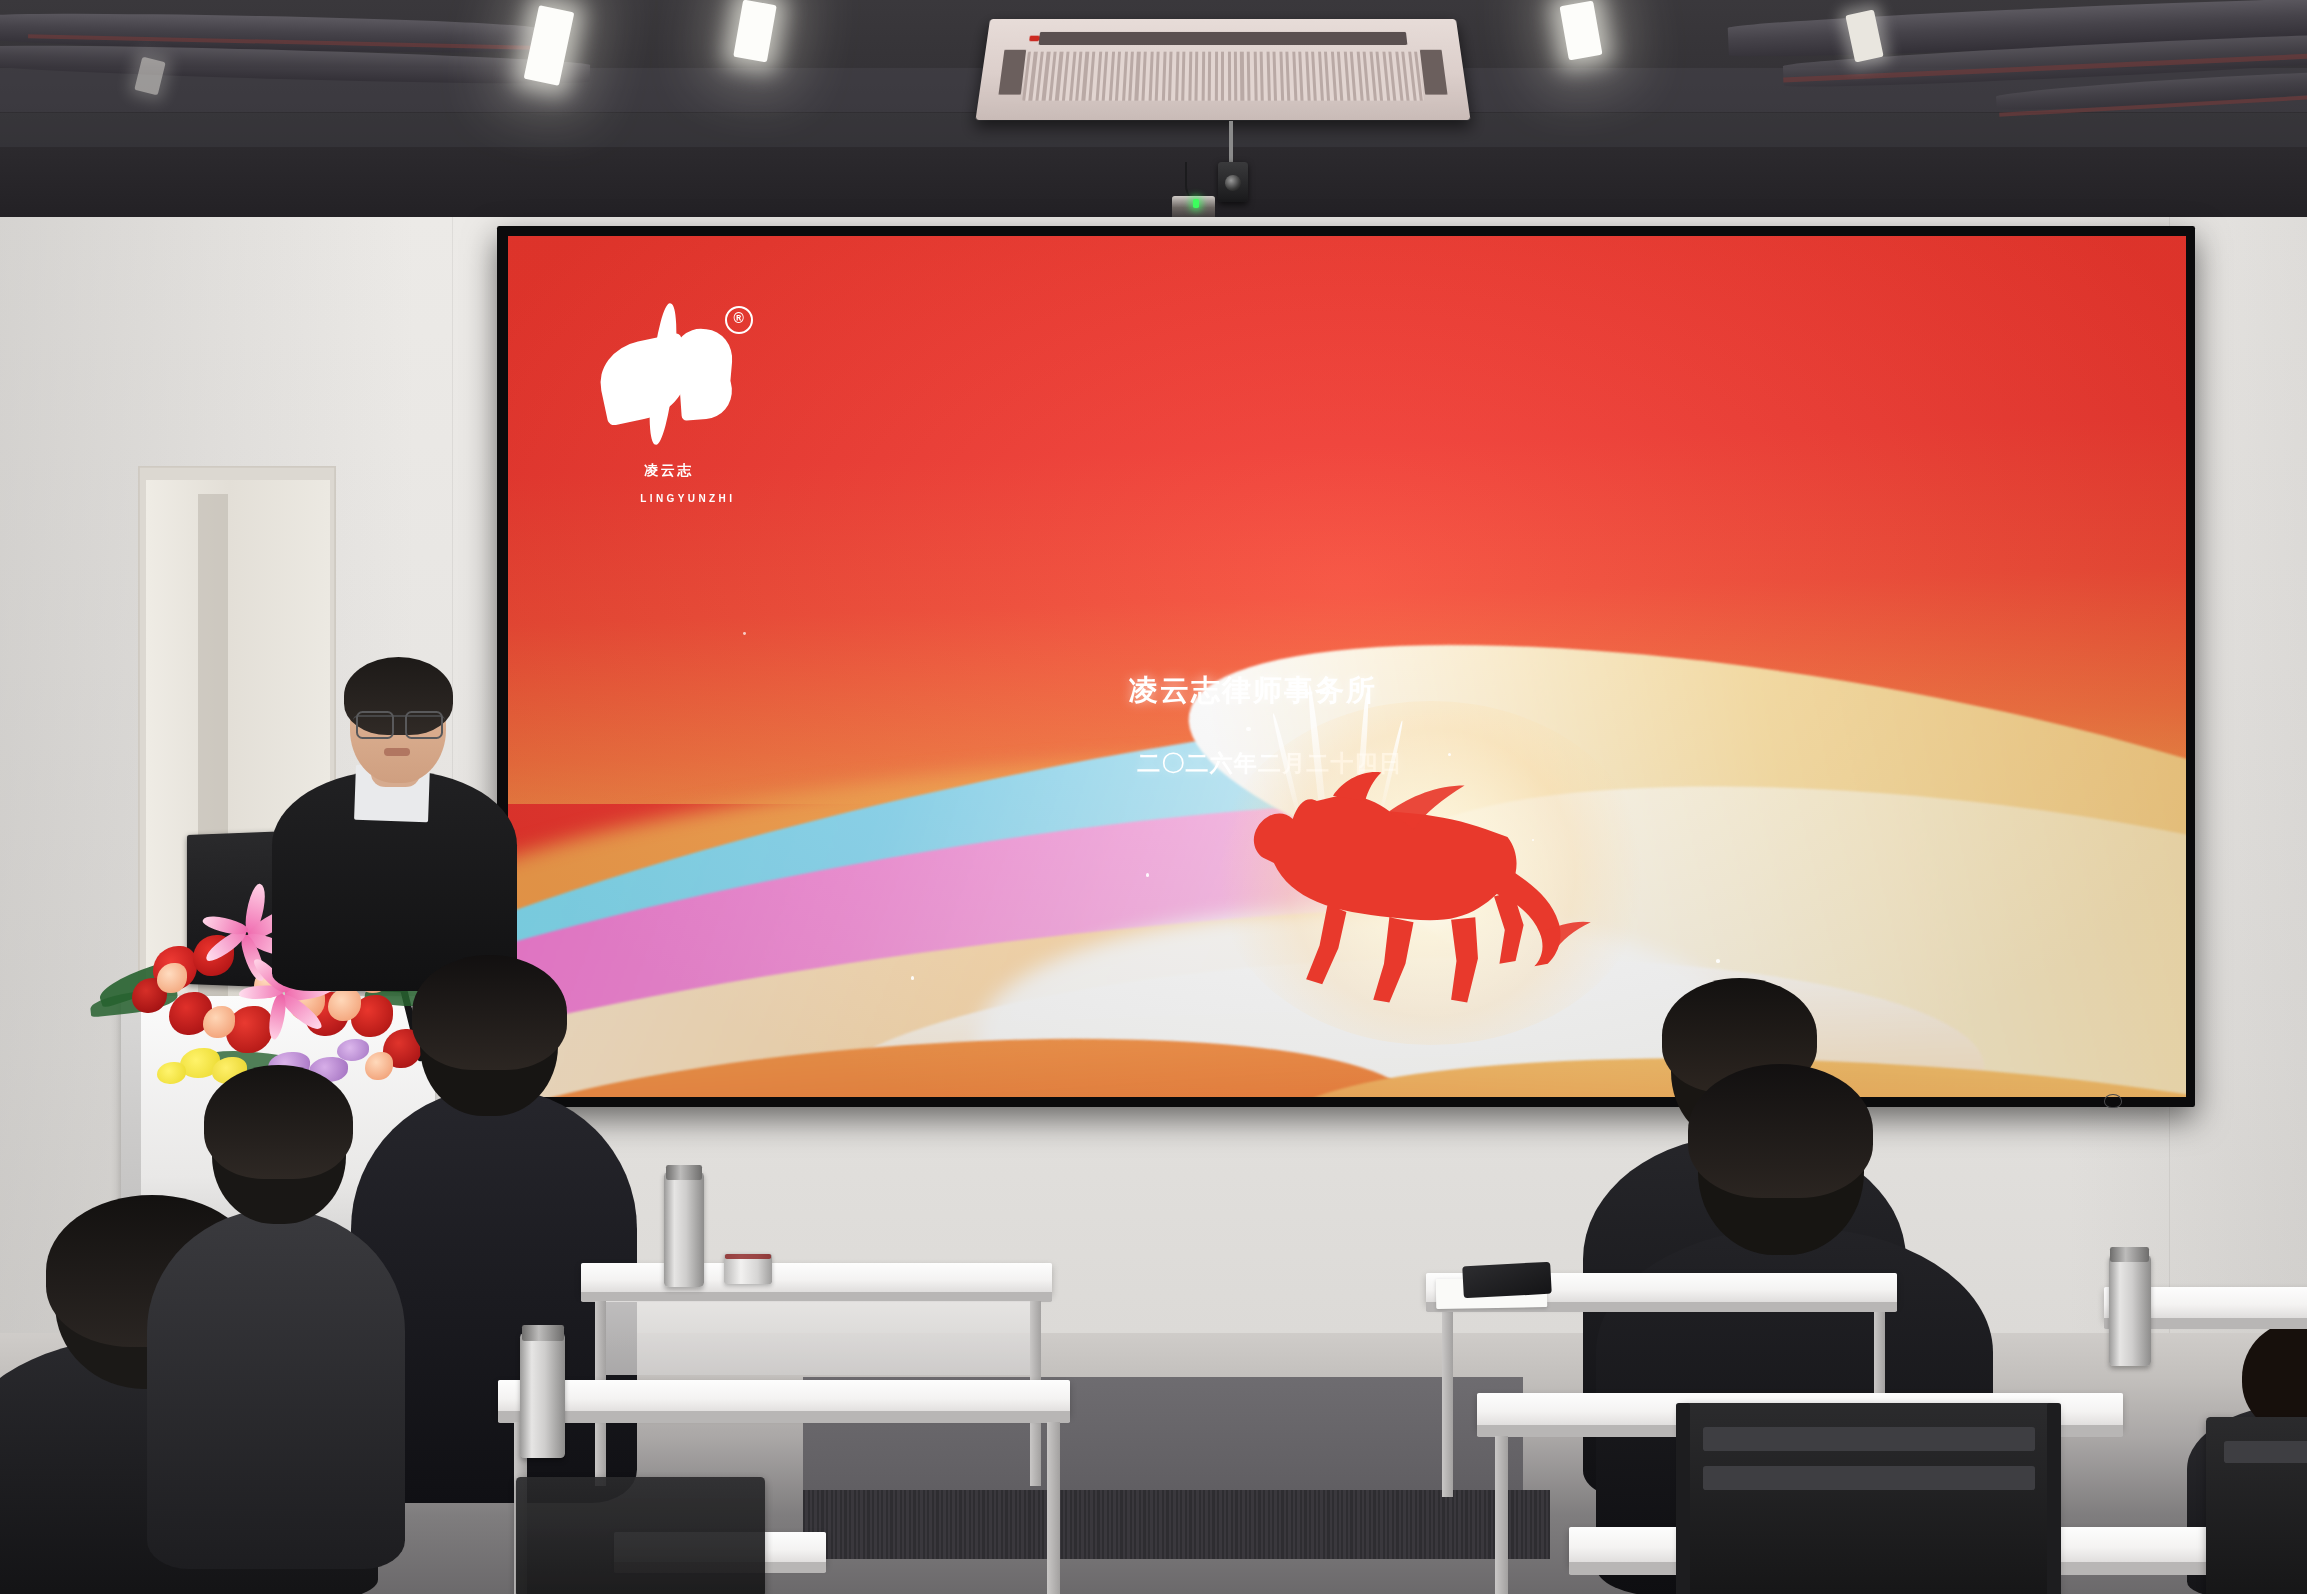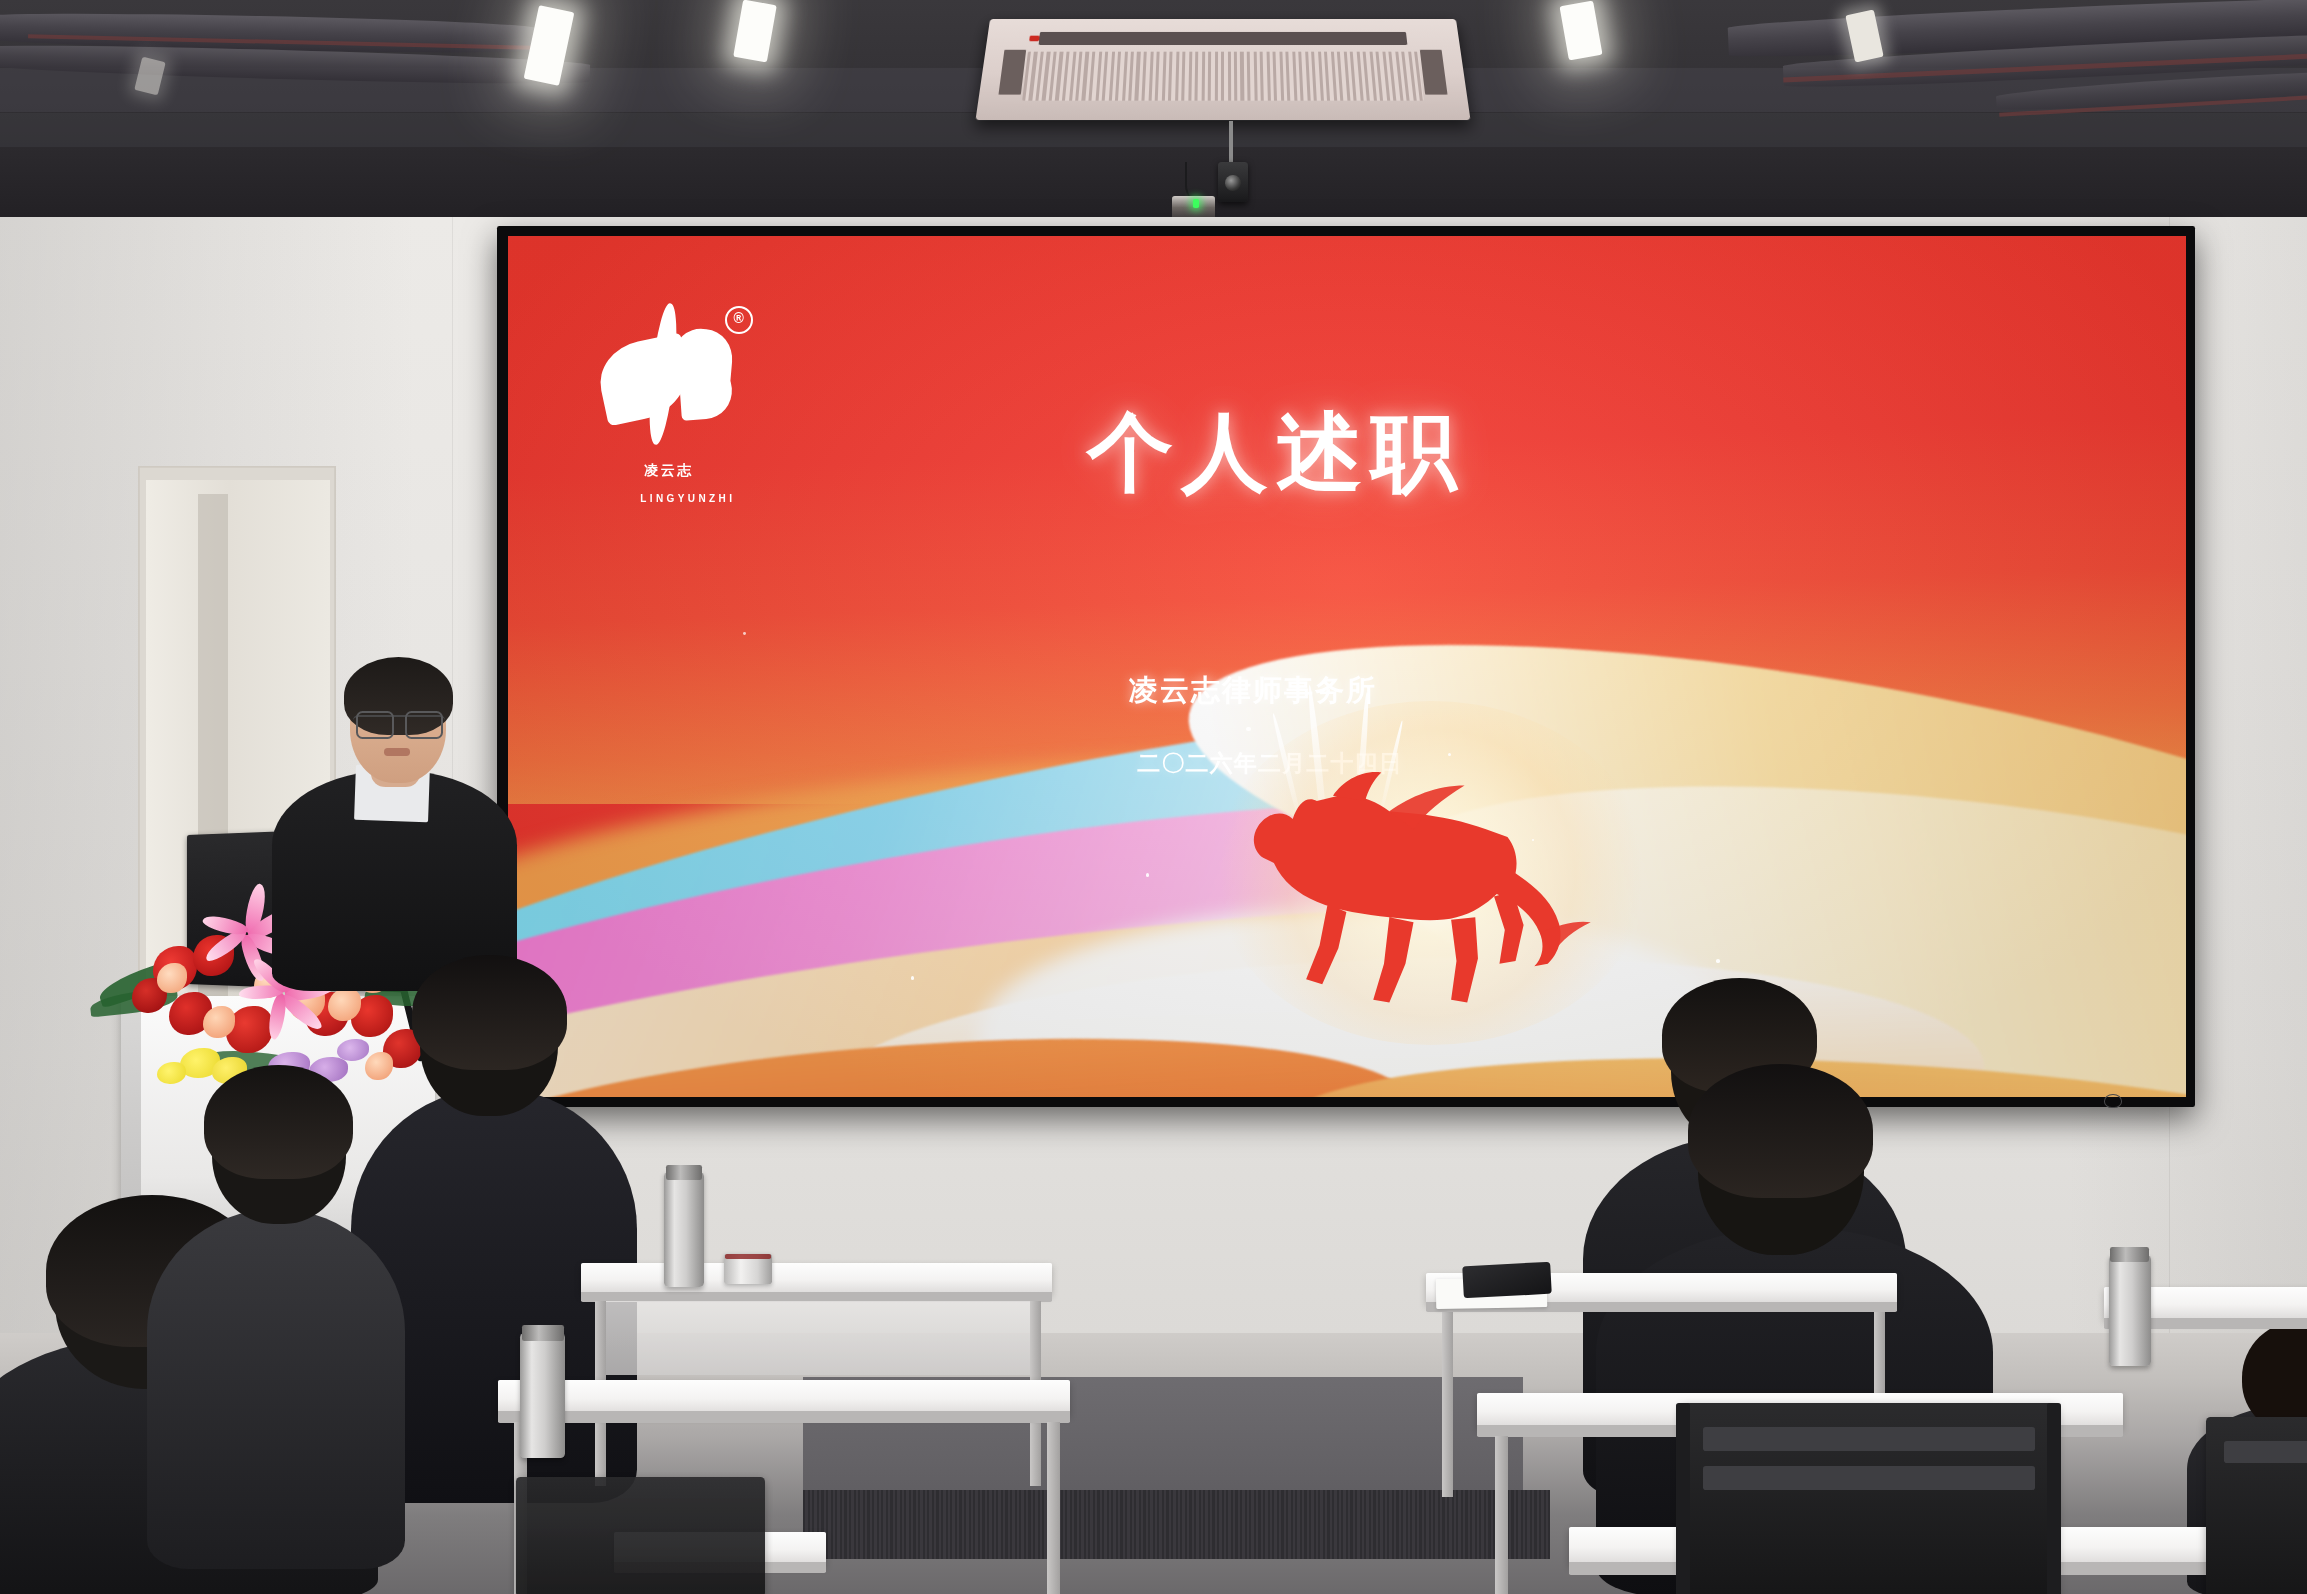--- a/index.html
+++ b/index.html
@@ -223,21 +223,20 @@
         <div class="lm-stroke" style="left:4%;top:28%;width:44%;height:48%;border-radius:52% 6% 60% 8%;transform:rotate(-12deg);"></div>
         <div class="lm-stroke" style="left:30%;top:4%;width:11%;height:88%;border-radius:48%;transform:rotate(6deg);"></div>
         <div class="lm-stroke" style="left:40%;top:20%;width:30%;height:40%;border-radius:54% 54% 8% 60%;transform:rotate(5deg);"></div>
         <div class="lm-stroke" style="left:44%;top:42%;width:26%;height:34%;border-radius:10% 52% 58% 10%;transform:rotate(-4deg);"></div>
         <div class="reg" style="left:66%;top:6%;width:24px;height:24px;font-size:14px;line-height:21px;">®</div>
       </div>
       <div class="logo-cn" style="left:26%;top:74%;font-size:14px;">凌云志</div>
       <div class="logo-en" style="left:24%;top:88%;font-size:10px;">LINGYUNZHI</div>
     </div>
 
-    <div class="slide-title" style="left:34.5%;top:18.5%;font-size:86px;">个人述职</div>
 
     <div class="slide-sub1" style="left:37.0%;top:50.5%;font-size:29px;">凌云志律师事务所</div>
     <div class="slide-sub2" style="left:37.5%;top:59.5%;font-size:23px;">二〇二六年二月二十四日</div>
 
     <div class="glow-burst" style="left:42%;top:54%;width:26%;height:40%;"></div>
     <div class="ray" style="left:48.6%;top:52%;width:7.4px;height:20%;transform:rotate(-6deg);"></div>
     <div class="ray" style="left:50.4%;top:53%;width:5.5px;height:17%;transform:rotate(4deg);"></div>
     <div class="ray" style="left:47.2%;top:55%;width:4.6px;height:14%;transform:rotate(-14deg);"></div>
     <div class="ray" style="left:51.8%;top:56%;width:4.2px;height:12%;transform:rotate(13deg);"></div>
 

